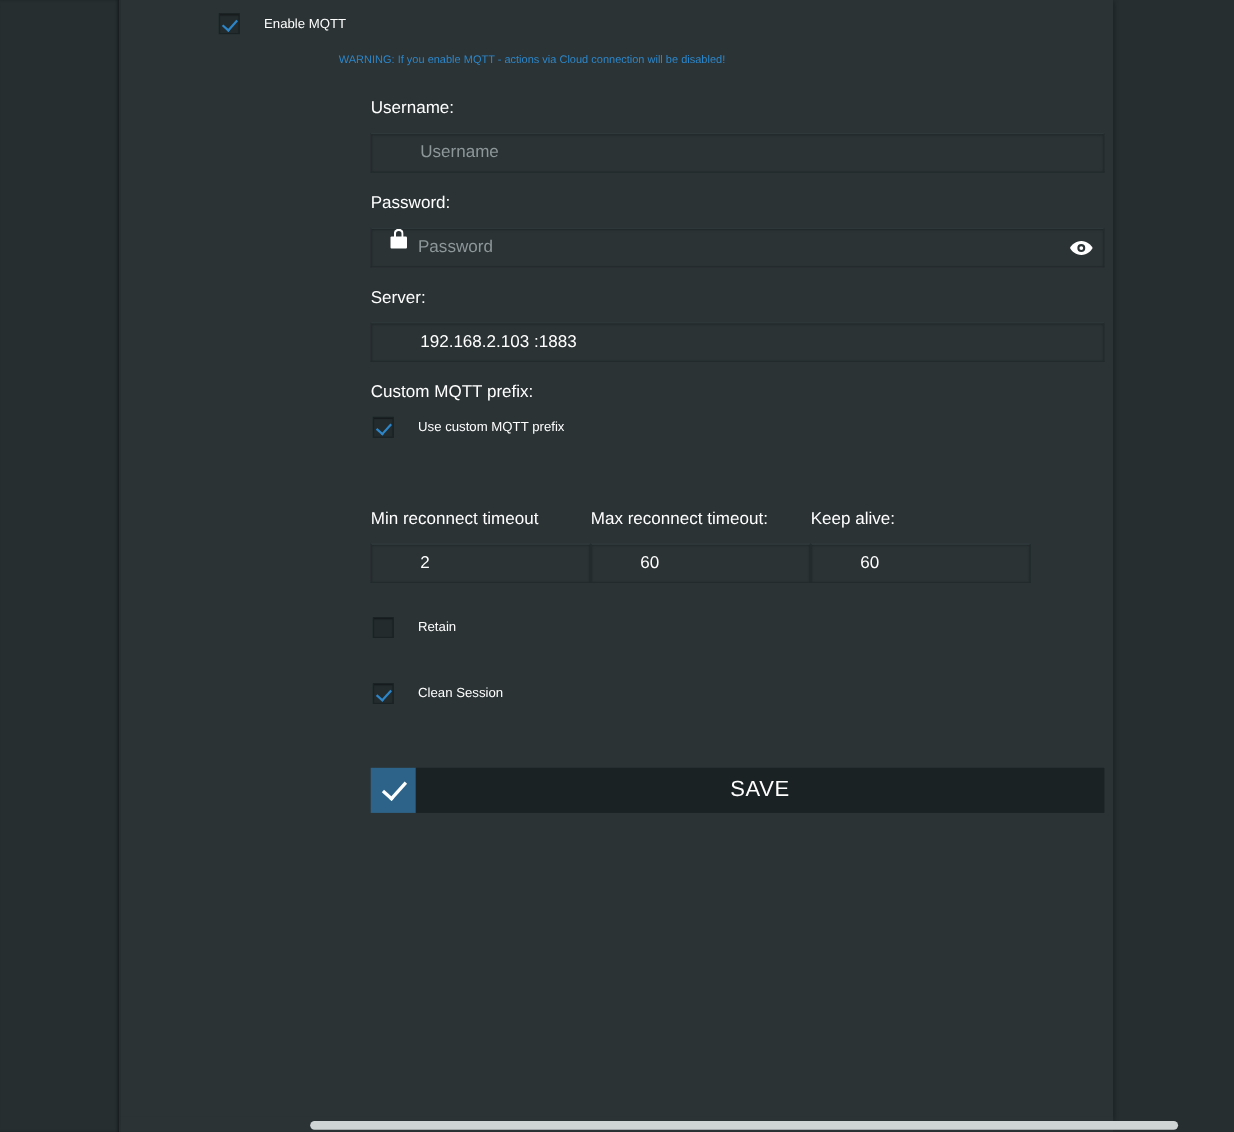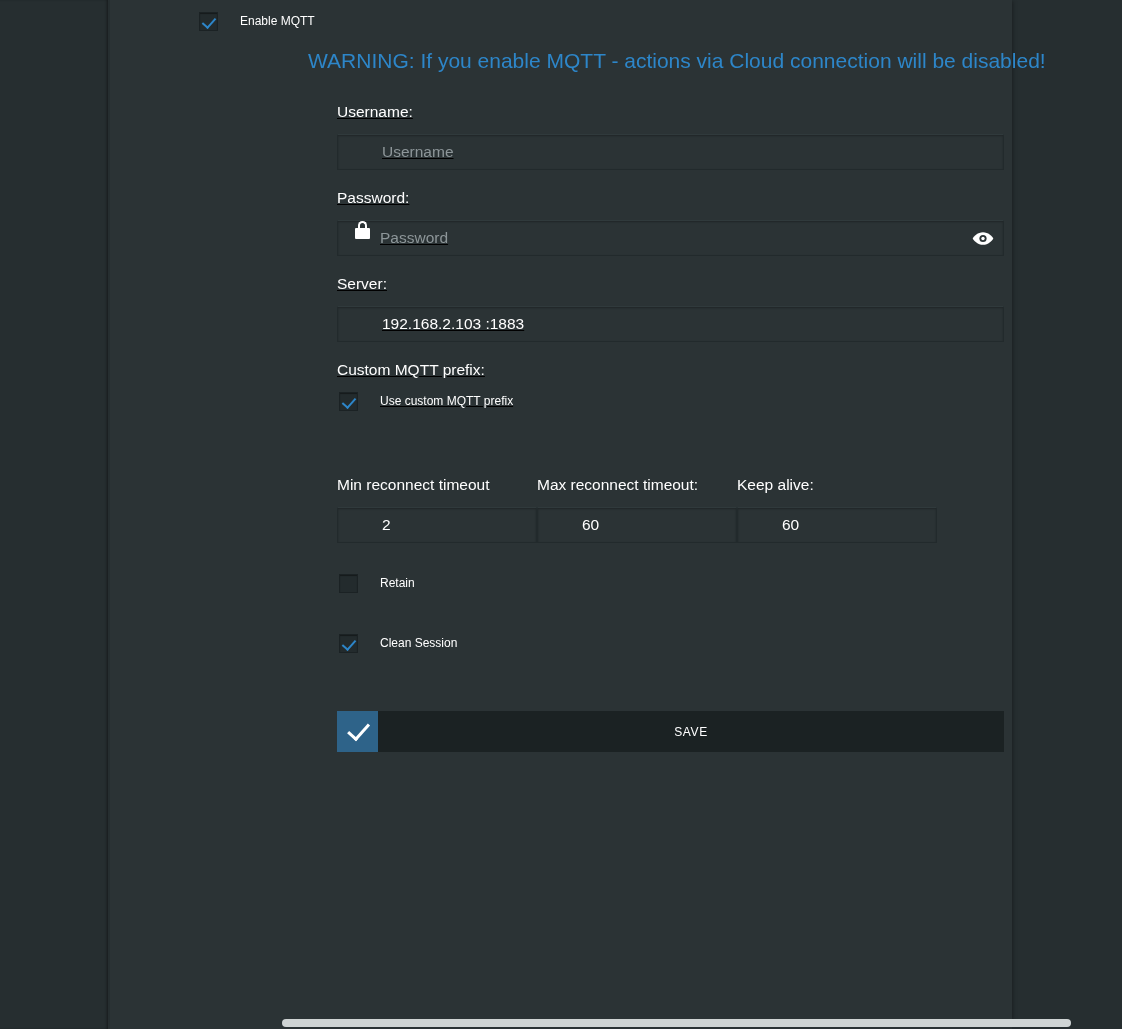--- a/index.html
+++ b/index.html
@@ -83,31 +83,30 @@
   .cb-label {
     margin-left: 22px;
     color: #ffffff;
     font-size: 12px;
     line-height: 19px;
     white-space: nowrap;
   }
 
   .warning {
     color: #2d86c9;
-    font-size: 21px;
+    font-size: 10px;
     padding: 18px 0 0 198px;
     white-space: nowrap;
   }
 
   .fields {
     padding-left: 227px;
     padding-top: 30px;
     width: 668px;
     box-sizing: content-box;
-    text-decoration: underline;
   }
 
   .field-label {
     color: #ffffff;
     font-size: 15.5px;
     margin-bottom: 13px;
   }
 
   .input-wrap {
     position: relative;
@@ -251,21 +250,21 @@
     border-width: 0 3px 3px 0;
     transform: rotate(42deg) translate(-1px,-2px);
   }
   .save-btn {
     flex: 1 1 auto;
     height: 41px;
     background: #1b2223;
     border: 0;
     color: #ffffff;
     font-family: "Liberation Sans", sans-serif;
-    font-size: 12px;
+    font-size: 20px;
     letter-spacing: 0.6px;
     cursor: pointer;
   }
 
   
   .hscroll-track {
     position: absolute;
     left: 110px;
     bottom: 0;
     width: 902px;

